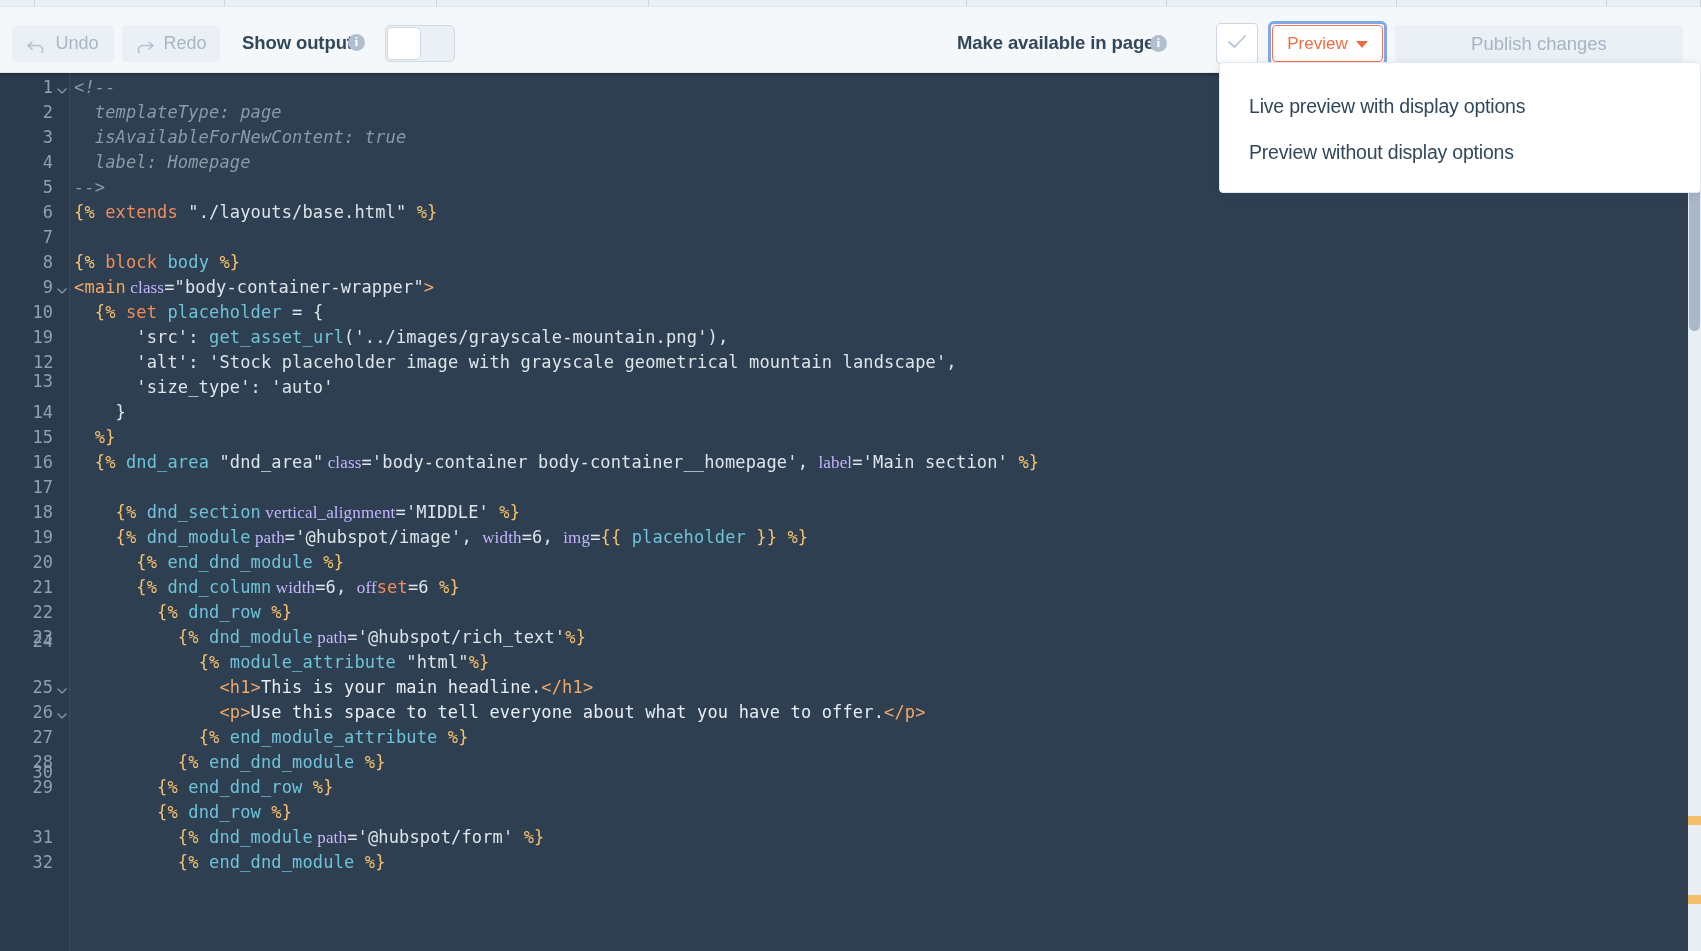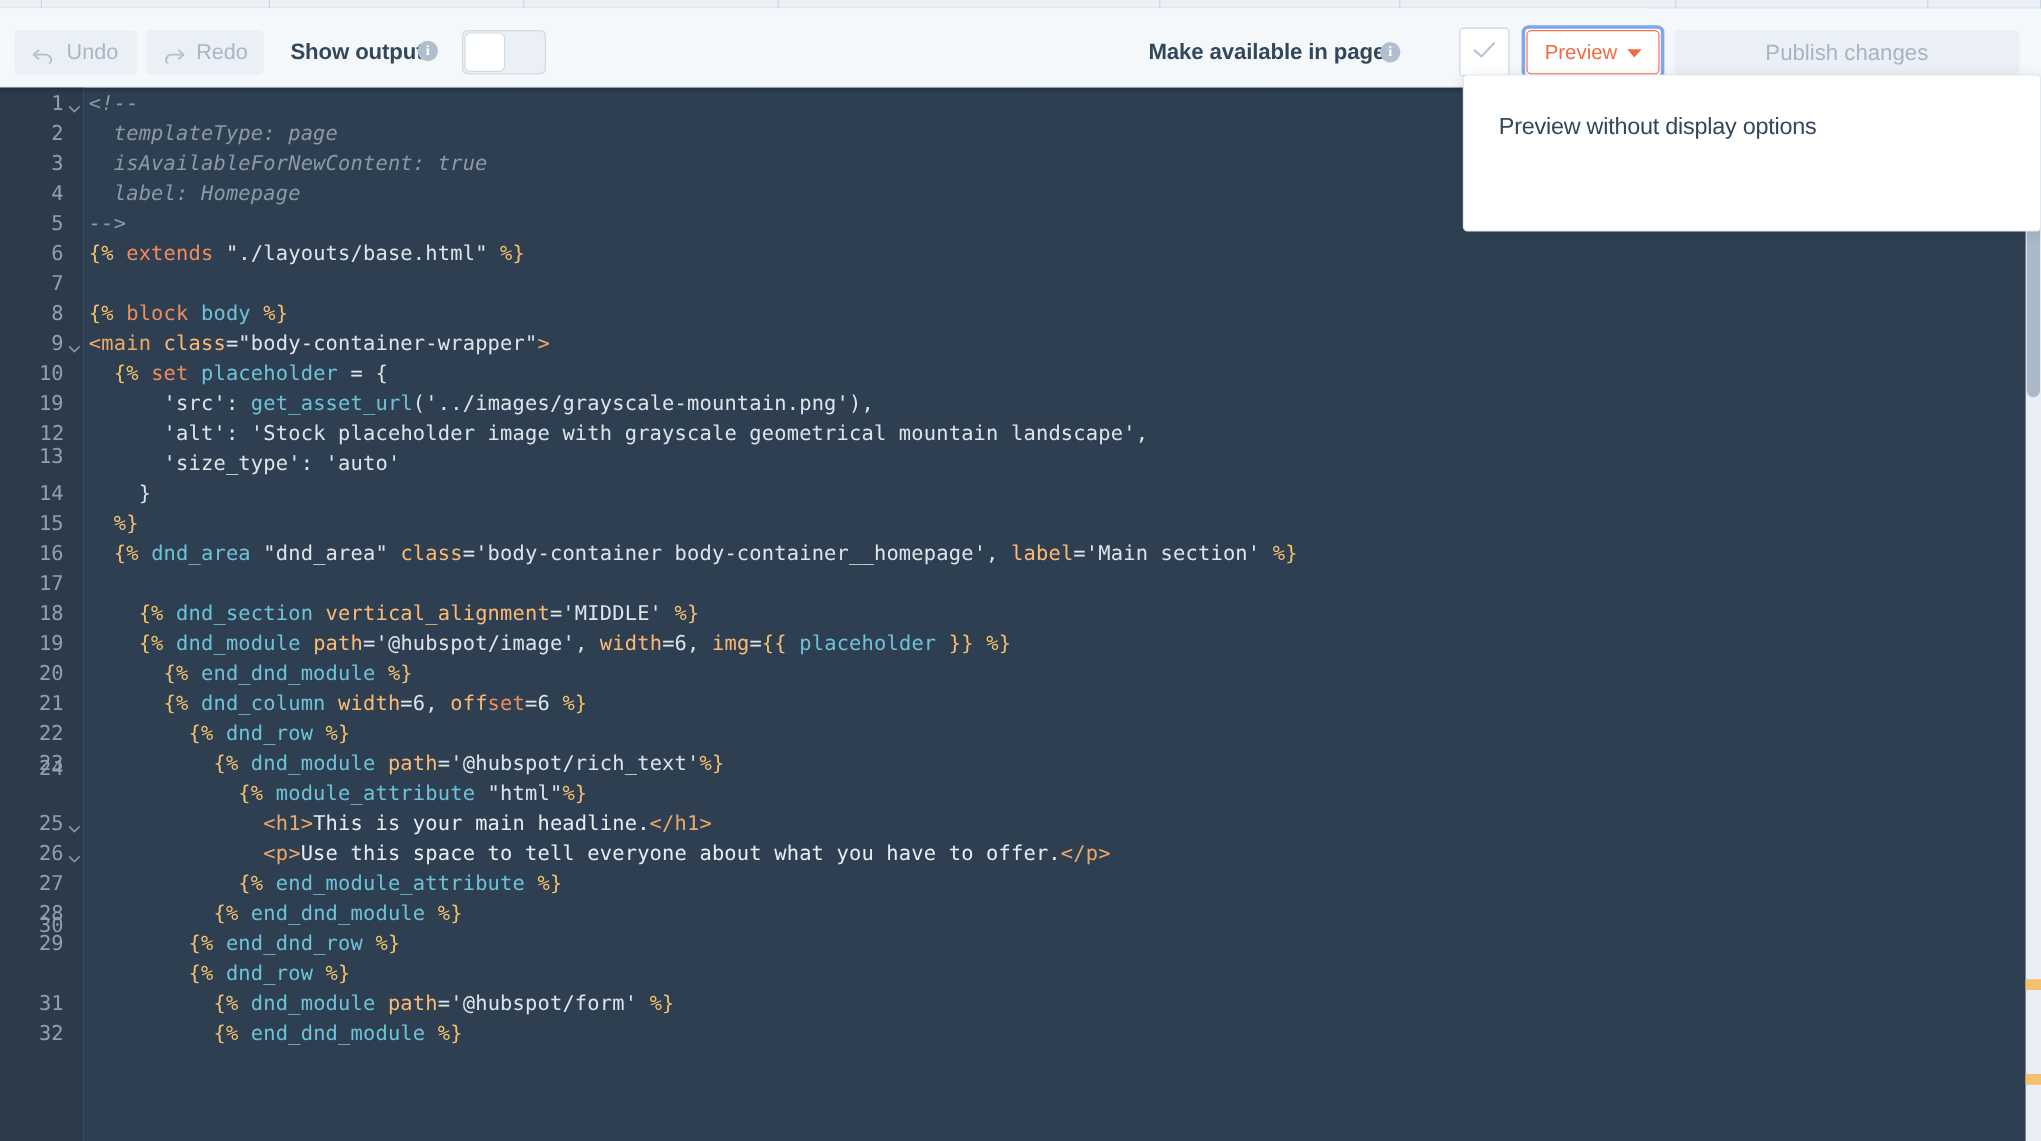--- a/index.html
+++ b/index.html
@@ -209,21 +209,21 @@
     height: 25px;
     color: #d8e0e8;
     letter-spacing: 0.15px;
   }
 
   
   .t-comment { color: #8c9aa8; font-style: italic; }
   .t-delim   { color: #f4c06d; }
   .t-kw      { color: #f08d5c; }
   .t-fn      { color: #6fc3d9; }
-  .t-attr    { color: #fdba74; }
+  .t-attr    { color: #c4b5fd; font-family: Liberation Serif, serif; }
   .t-str     { color: #dde4ea; }
   .t-tag     { color: #f0a868; }
   .t-txt     { color: #e7edf2; }
   .t-punc    { color: #dde4ea; }
 
   
   #vscroll-track {
     position: absolute; right: 0; top: 0;
     width: 13px; height: 878px;
     background: #e9eef4;
@@ -304,20 +304,21 @@
       <span class="caret-down"></span>
     </button>
   </div>
 
   <button id="btn-publish">
     <span>Publish changes</span>
   </button>
 </div>
 
 <div id="preview-menu">
+  <div class="menu-item">Live preview with display options</div>
   <div class="menu-item">Preview without display options</div>
 </div>
 
 <div id="editor">
   <div id="editor-shadow"></div>
   <div id="gutter">
       <div class="ln" style="top: 2px;">1</div>
       <div class="fold" style="top: 2px;"><svg width="10" height="8" viewBox="0 0 10 8">
           <path d="M1 2 L5 6 L9 2" fill="none" stroke="#7e93a8" stroke-width="1.4" stroke-linecap="round" stroke-linejoin="round"></path>
         </svg></div>

